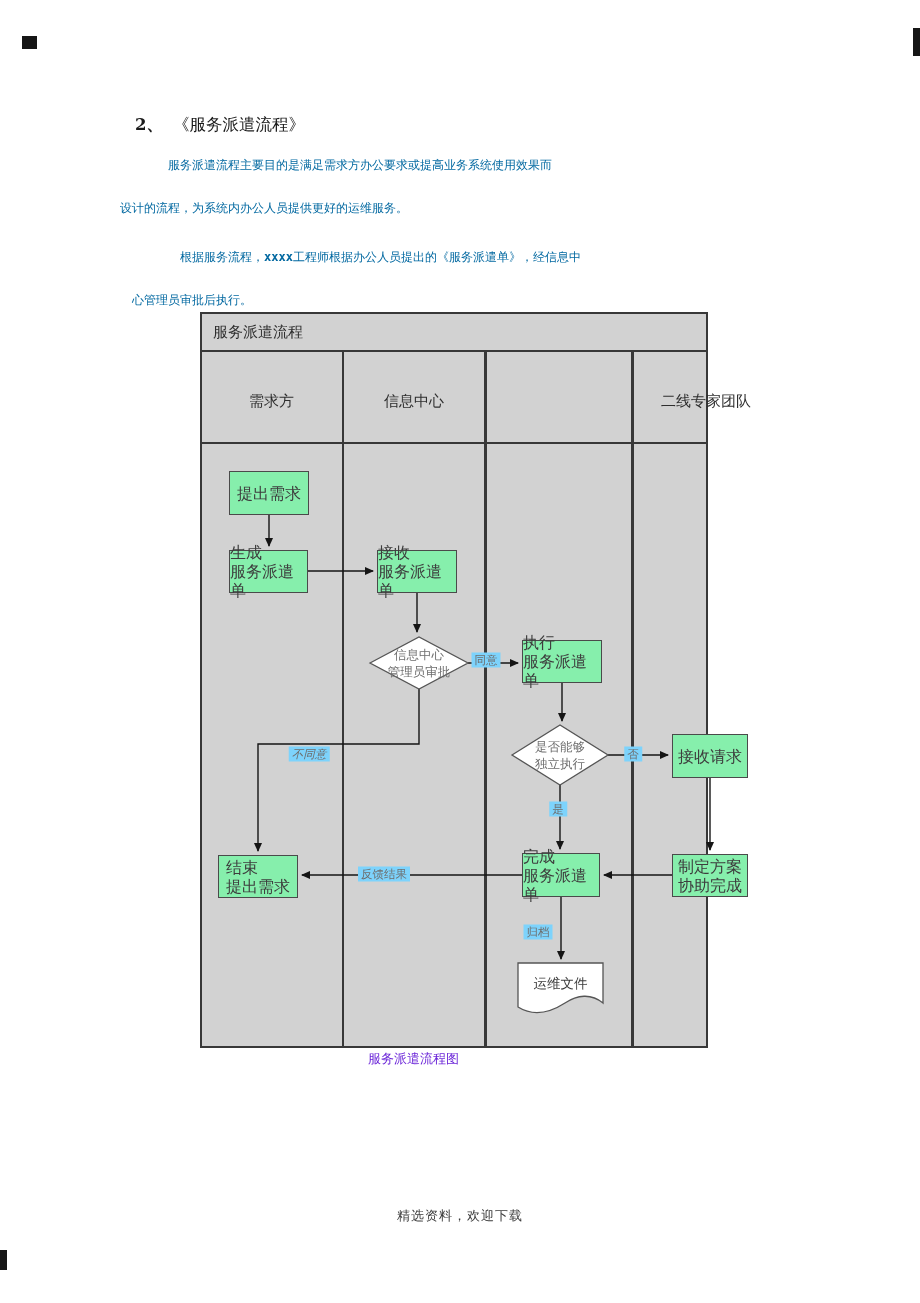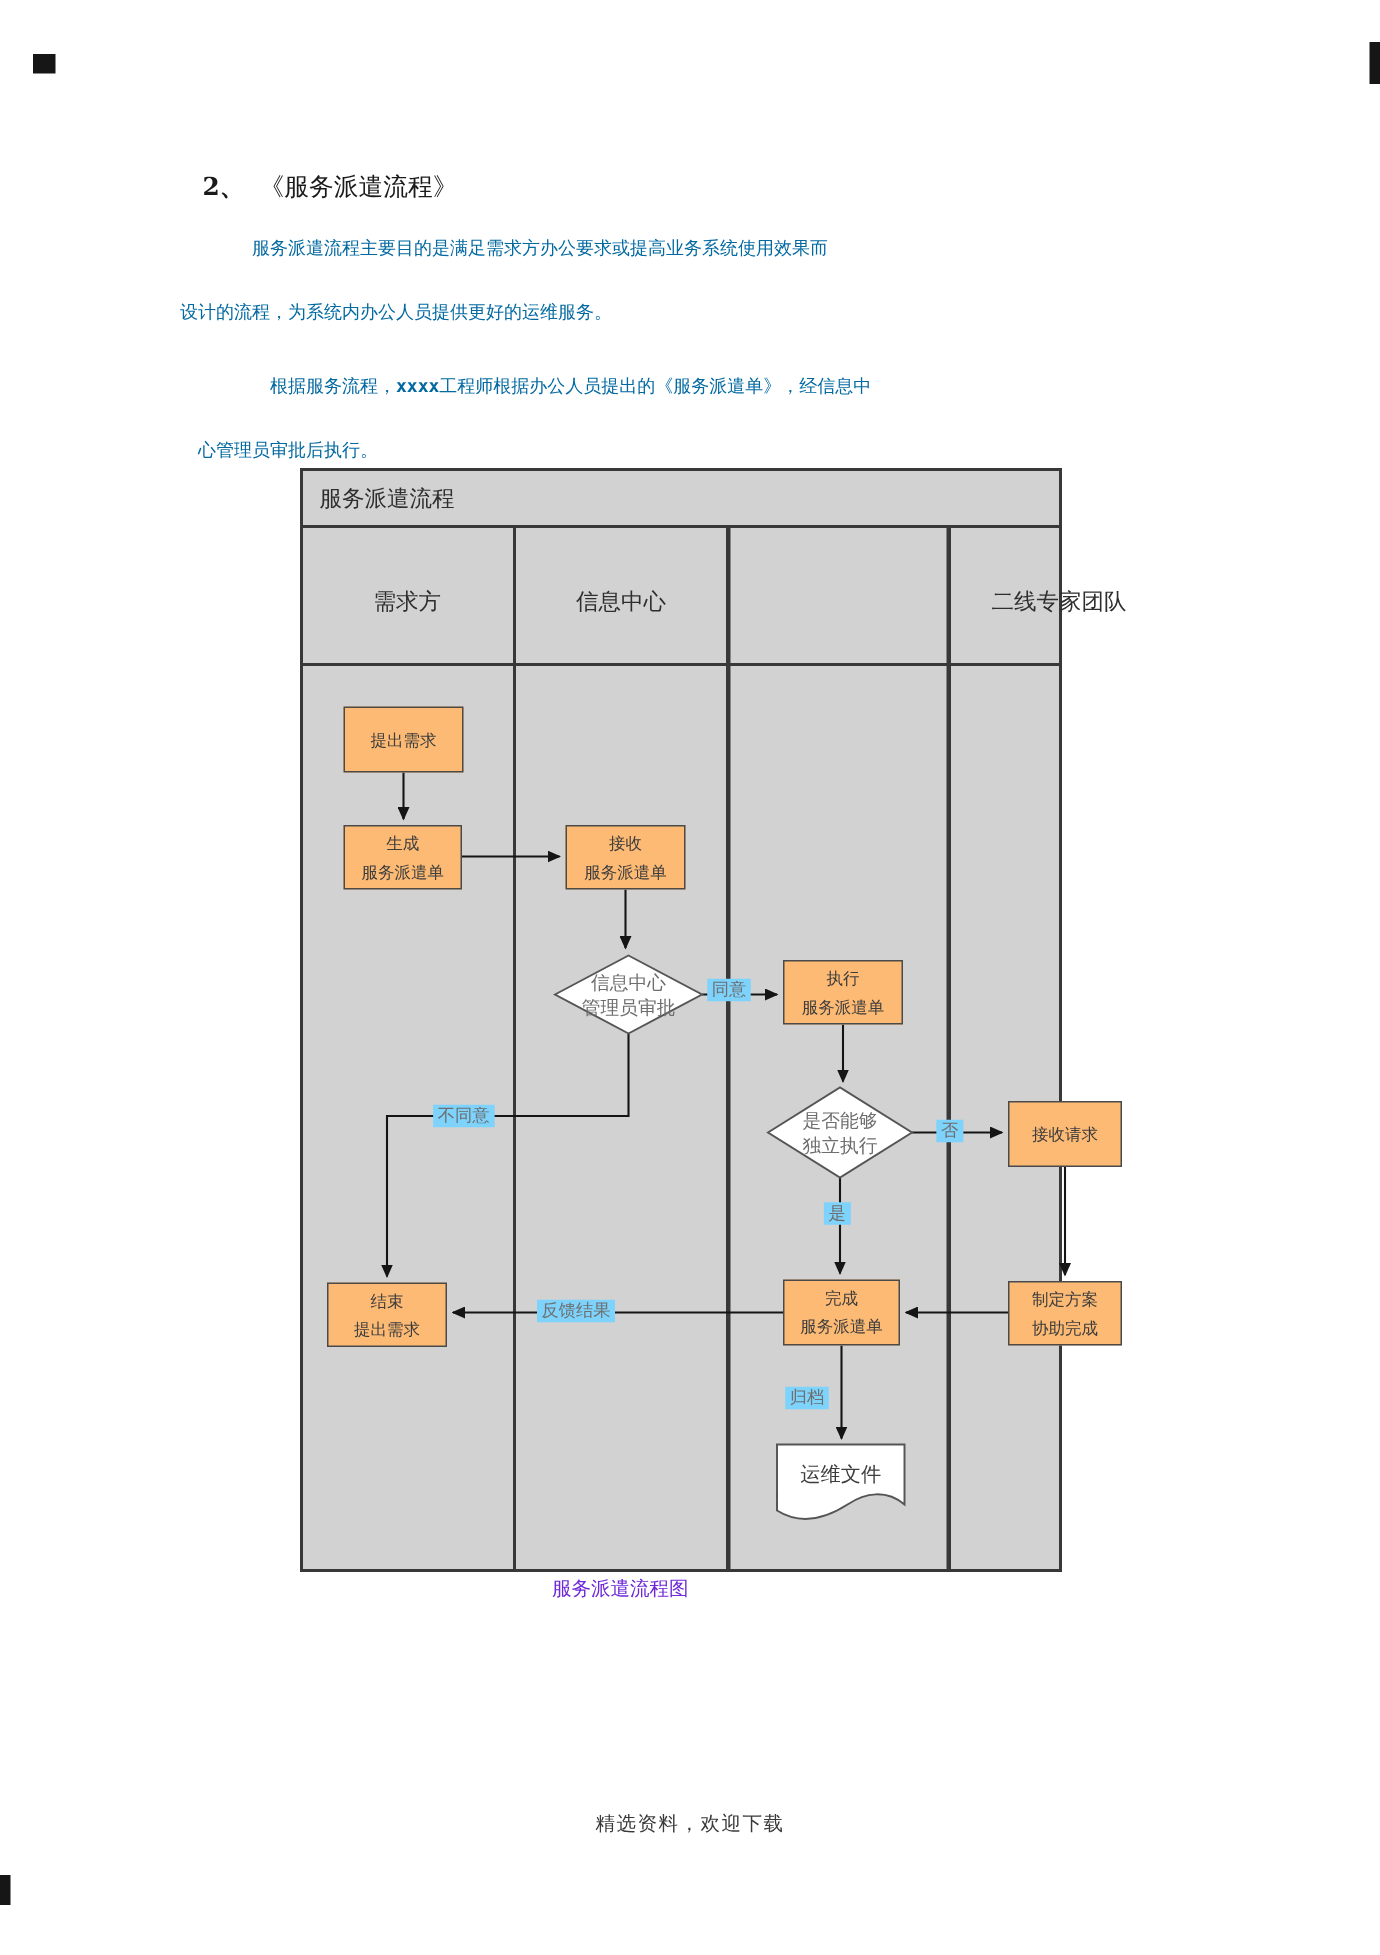--- a/index.html
+++ b/index.html
@@ -38,23 +38,23 @@
     position:absolute; left:0; top:47px; width:100%; height:85px;
     border-bottom:2px solid #383838;
   }
   .lane-label {
     position:absolute; top:0; height:85px; display:flex; align-items:center;
     justify-content:center; font-size:15px; color:#2e2e2e;
   }
   .vdiv { position:absolute; top:40px; bottom:0; background:#383838; }
   svg.overlay { position:absolute; left:0; top:0; }
   .node {
-    position:absolute; background:#fdba74; border:1.5px solid #4a4a4a;
-    display:flex; align-items:center; justify-content:center; text-align:center;
-    white-space:pre-line; font-size:11px; line-height:19px; color:#3d3d3d;
+    position:absolute; background:#86efac; border:1.5px solid #4a4a4a;
+    display:flex; align-items:center; justify-content:center; text-align:left;
+    white-space:pre-line; font-size:16px; line-height:19px; color:#3d3d3d;
   }
   .dtext, .doctext {
     position:absolute; display:flex; align-items:center; justify-content:center;
     text-align:center; white-space:pre-line; font-size:12.5px; line-height:17px;
     color:#6e6e6e; pointer-events:none;
   }
   .doctext { color:#3d3d3d; font-size:13.5px; }
   .elabel {
     position:absolute; transform:translate(-50%,-50%);
     background:#7dd3fc; padding:1px 3px; font-size:11.5px; color:#6e6e6e;
@@ -139,21 +139,21 @@
     <div class="node" style="left:18px; top:543px; width:80px; height:43px;">结束
 提出需求</div>
 
     <div class="dtext" style="left:169px; top:329px; width:100px; height:44px;">信息中心
 管理员审批</div>
     <div class="dtext" style="left:310px; top:421px; width:100px; height:44px;">是否能够
 独立执行</div>
     <div class="doctext" style="left:318px; top:651px; width:85px; height:40px;">运维文件</div>
 
     <div class="elabel" style="left:286px; top:348px;">同意</div>
-    <div class="elabel" style="left:109px; top:432px;">不同意</div>
+    <div class="elabel" style="left:109px; top:442px;font-style:italic;">不同意</div>
     <div class="elabel" style="left:433px; top:442px;">否</div>
     <div class="elabel" style="left:358px; top:497px;">是</div>
     <div class="elabel" style="left:184px; top:562px;">反馈结果</div>
     <div class="elabel" style="left:338px; top:620px;">归档</div>
   </div>
 
   <div class="caption">服务派遣流程图</div>
 
   <div class="footer">精选资料，欢迎下载</div>
 

